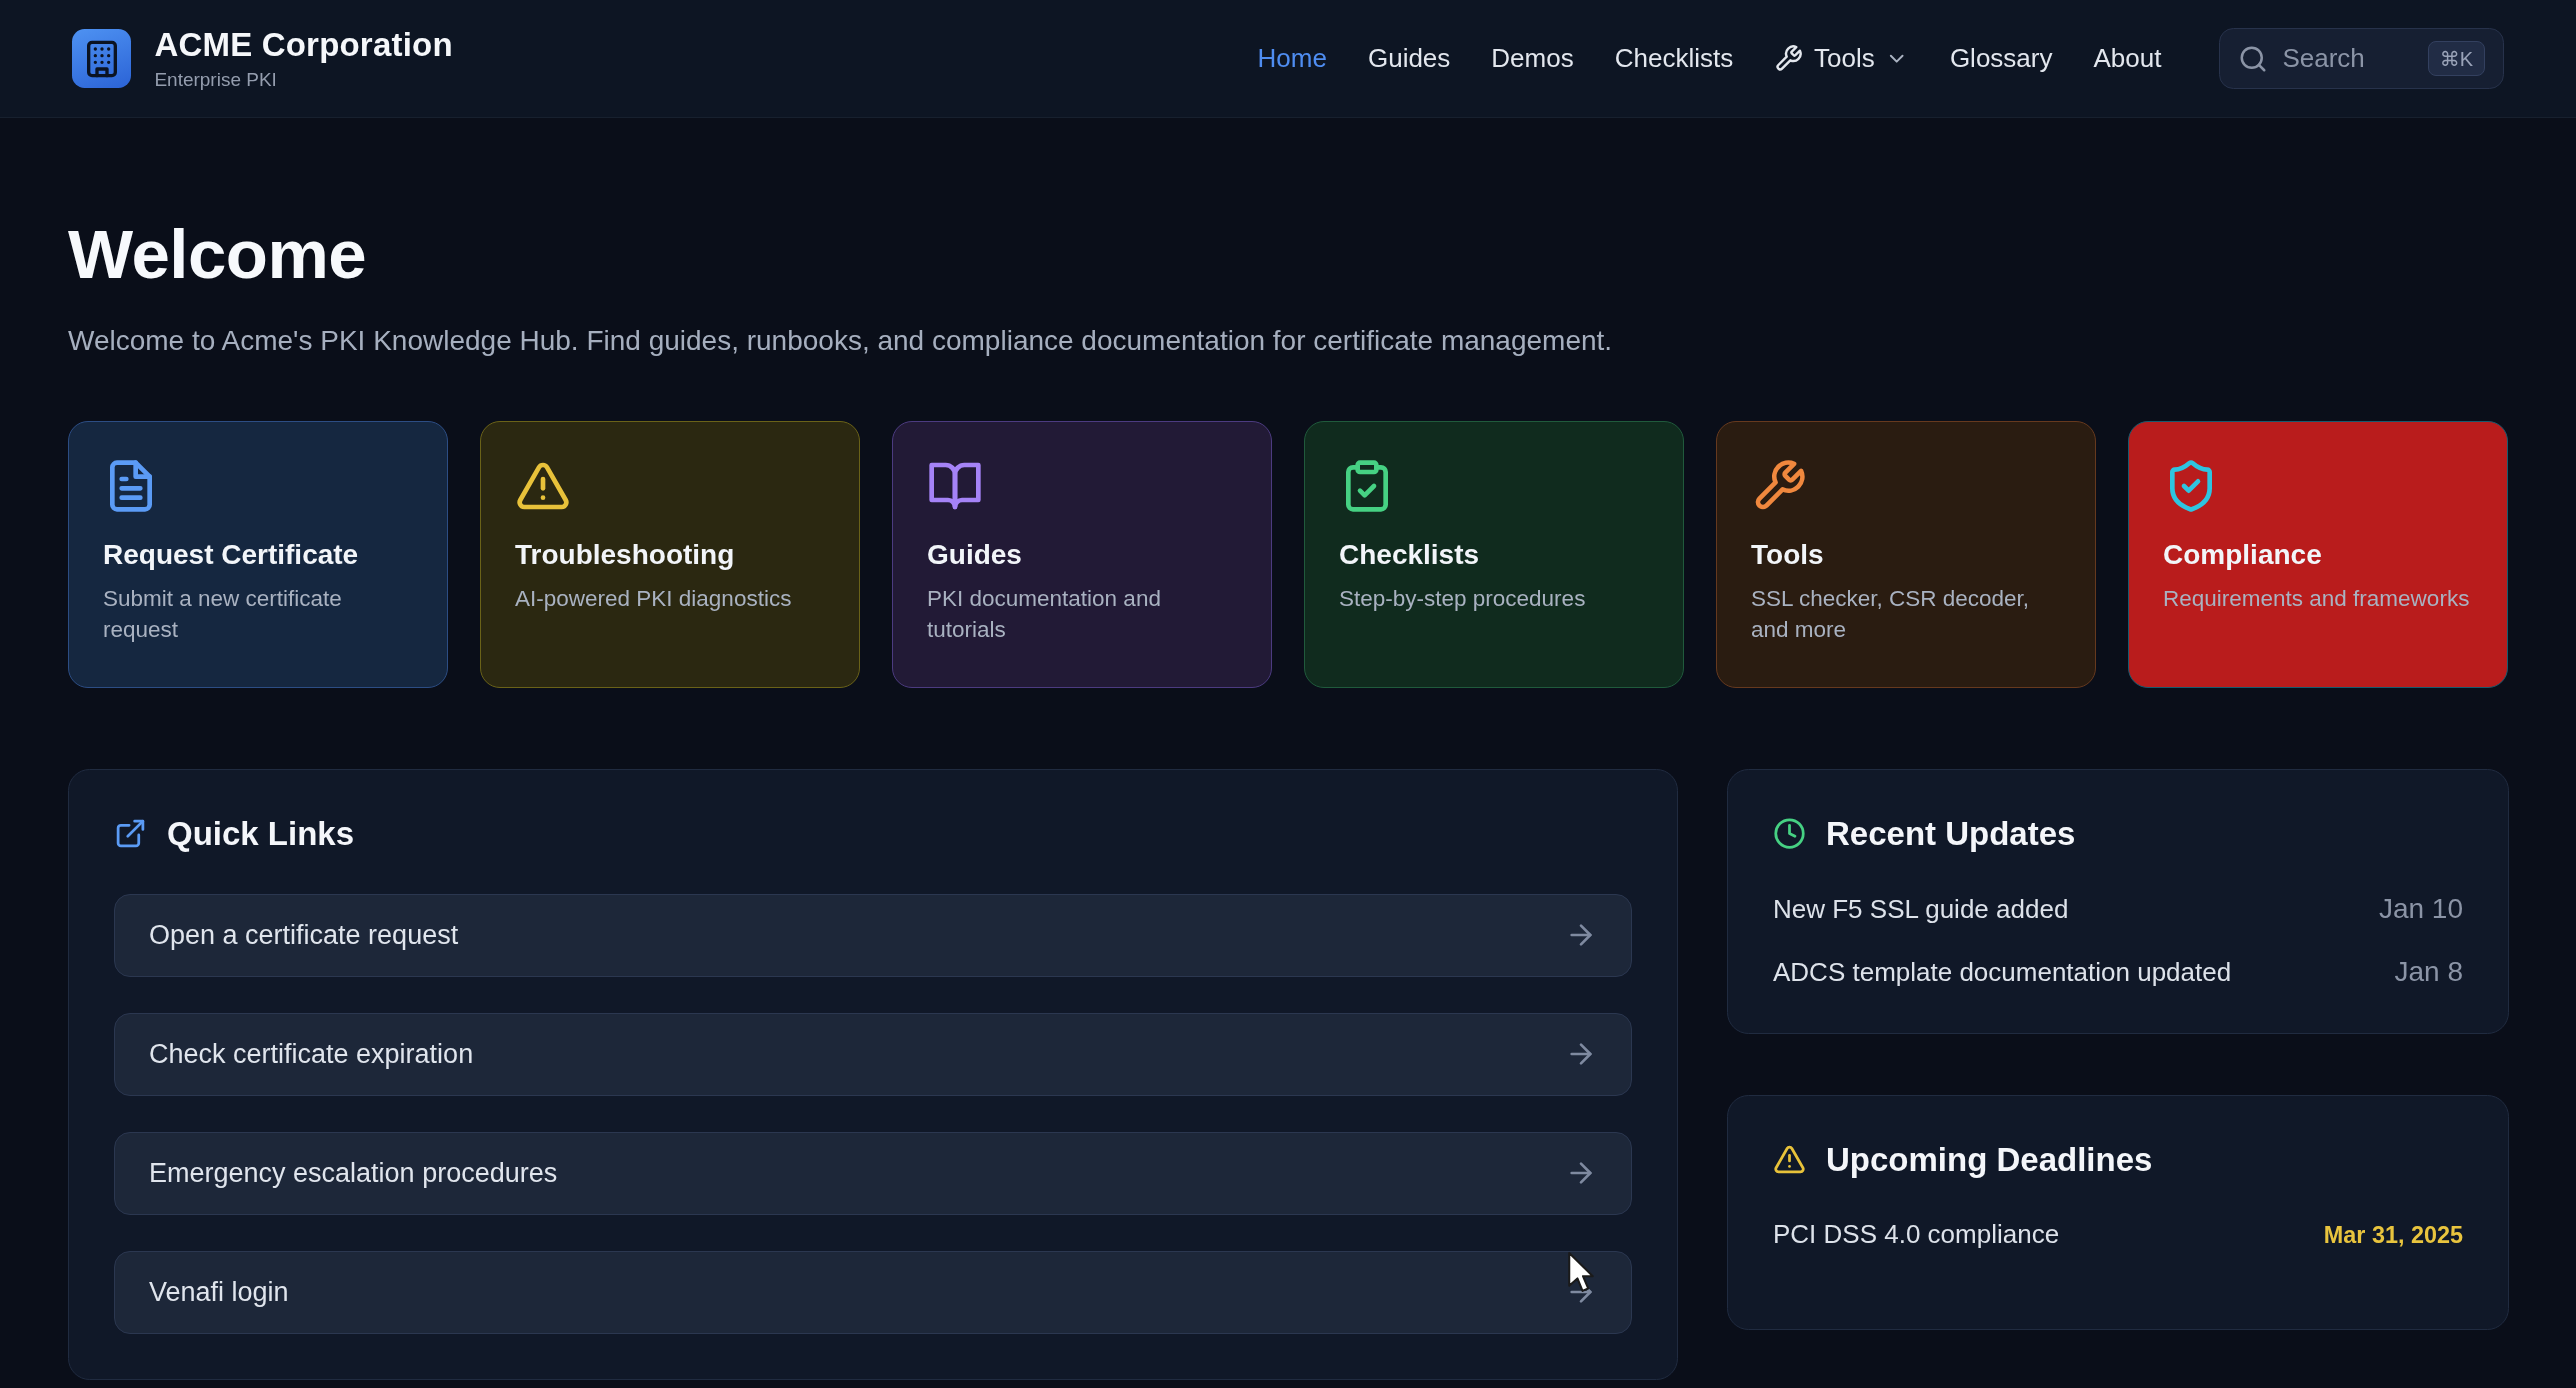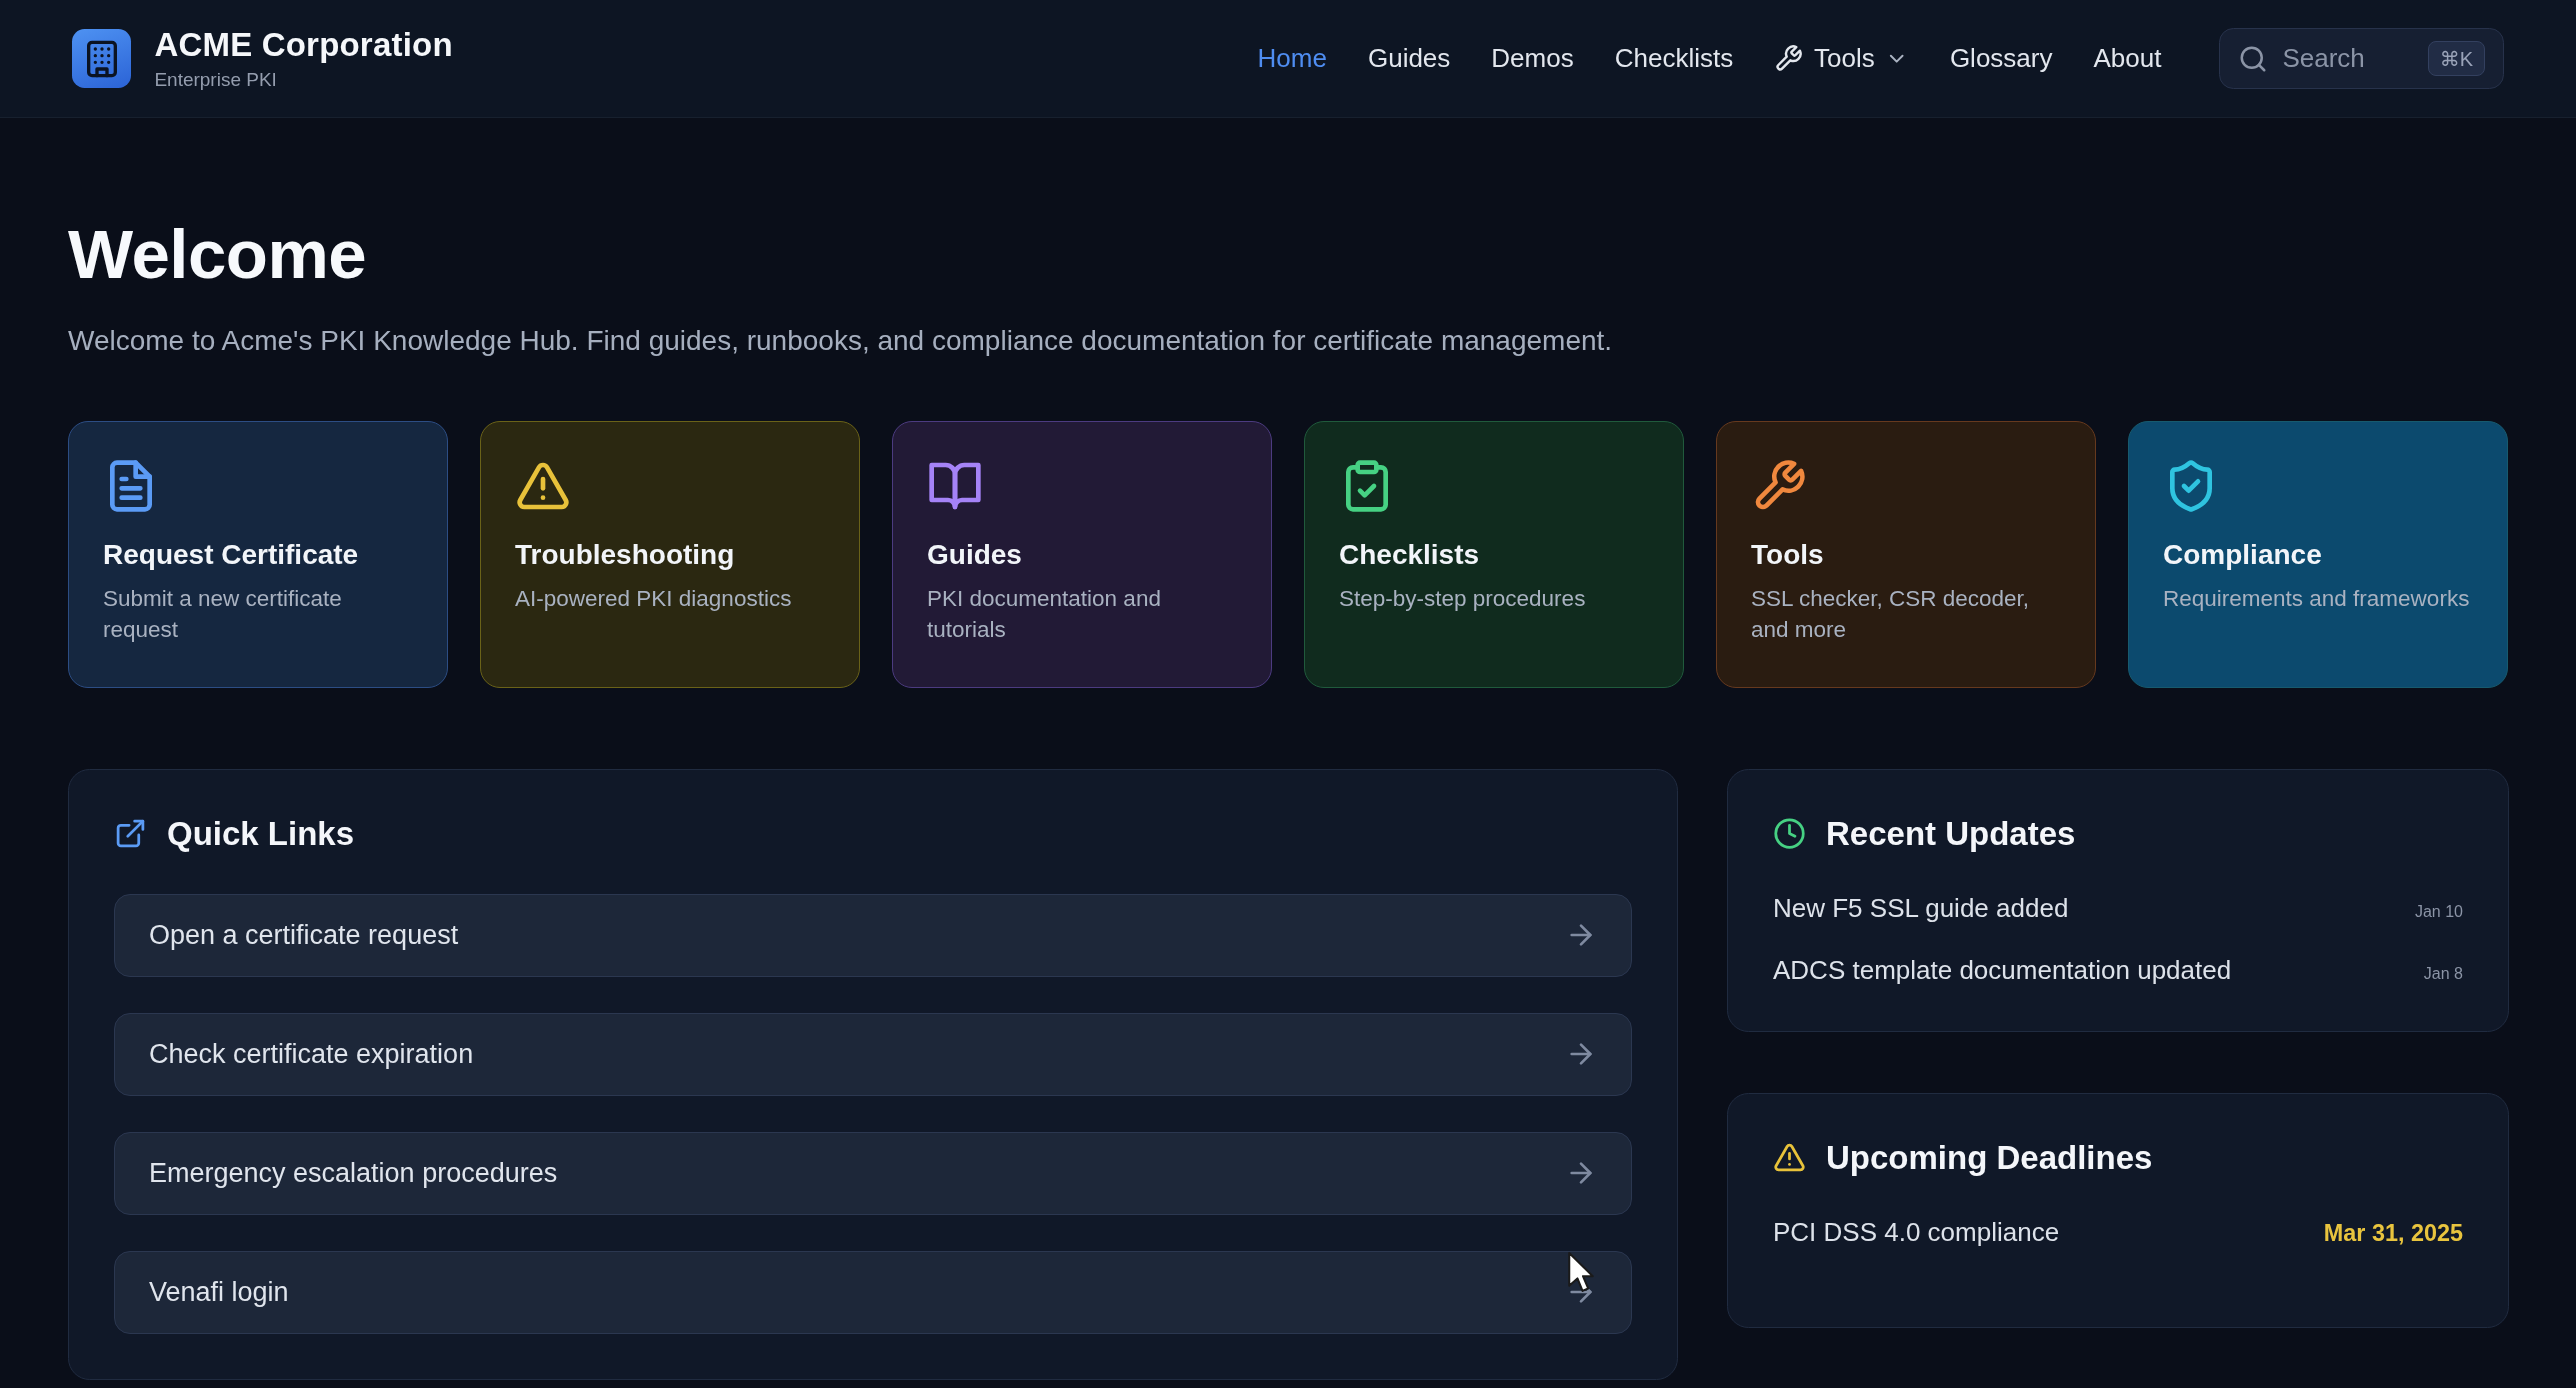--- a/index.html
+++ b/index.html
@@ -107,21 +107,21 @@
   .tint-blue   { background: #152740; border: 0.9px solid #2c4d84; }
   .tint-blue   .card-icon { color: #5b9bf5; }
   .tint-yellow { background: #2b2811; border: 0.9px solid #6a6218; }
   .tint-yellow .card-icon { color: #e8c23a; }
   .tint-purple { background: #221a36; border: 0.9px solid #4c3b80; }
   .tint-purple .card-icon { color: #a583f7; }
   .tint-green  { background: #102b1e; border: 0.9px solid #205a3c; }
   .tint-green  .card-icon { color: #46d183; }
   .tint-orange { background: #2a1c11; border: 0.9px solid #66391e; }
   .tint-orange .card-icon { color: #f0883e; }
-  .tint-teal   { background: #0c4a6e; border: 0.9px solid #175a6e; }
+  .tint-teal   { background: #b91c1c; border: 0.9px solid #175a6e; }
   .tint-teal   .card-icon { color: #2fc4e0; }
 
   
   .columns {
     margin-top: 81px;
     display: grid;
     grid-template-columns: 1610px 782px;
     column-gap: 49px;
     align-items: start;
   }
@@ -155,21 +155,21 @@
   .ql-row .arrow { margin-left: auto; width: 32px; height: 32px; color: #7f8aa0; }
 
   .ru-list { margin-top: 40px; }
   .ru-row {
     display: flex; align-items: baseline; justify-content: space-between;
     margin-bottom: 31px;
     cursor: pointer;
   }
   .ru-row:last-child { margin-bottom: 0; }
   .ru-label { font-size: 26px; color: #dde2ea; }
-  .ru-date { font-size: 16px; color: #8b94a6; white-space: nowrap; margin-left: 18px; }
+  .ru-date { font-size: 28px; color: #8b94a6; white-space: nowrap; margin-left: 18px; }
 
   .panel.deadlines { margin-top: 61px; }
   .dl-list { margin-top: 40px; }
   .dl-row {
     display: flex; align-items: baseline; justify-content: space-between;
     margin-bottom: 34px;
     cursor: pointer;
   }
   .dl-label { font-size: 26px; color: #dde2ea; }
   .dl-value { font-size: 23.4px; font-weight: 600; color: #e9c43e; white-space: nowrap; margin-left: 18px; }

